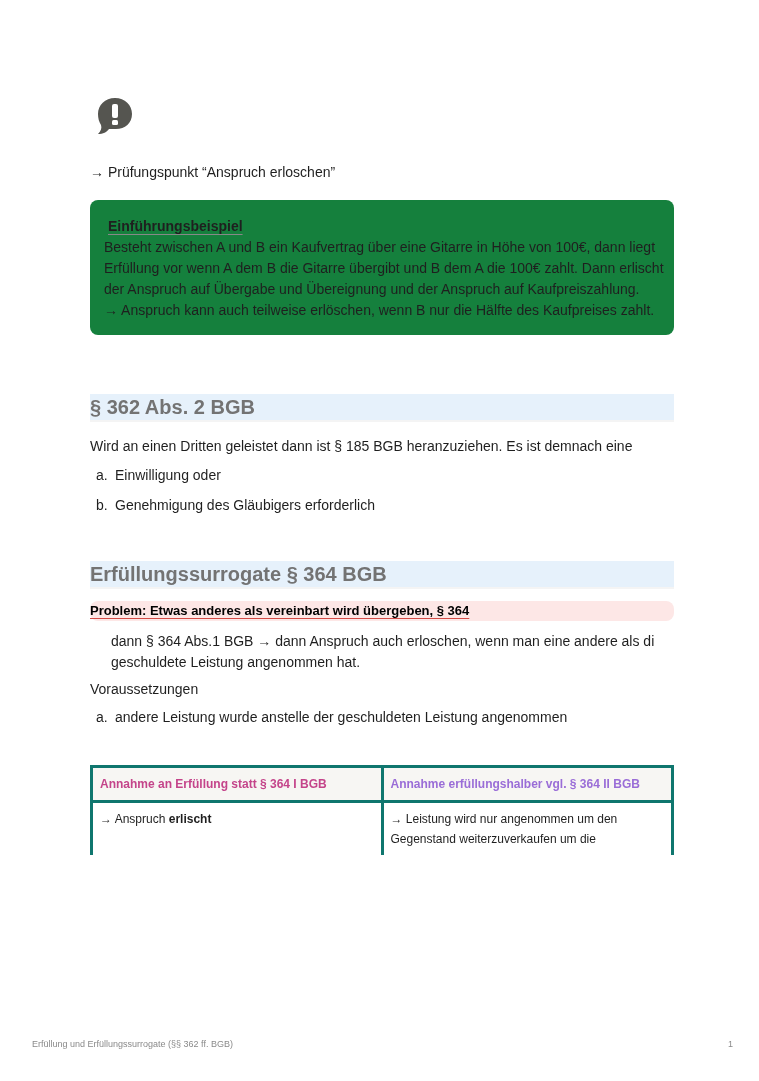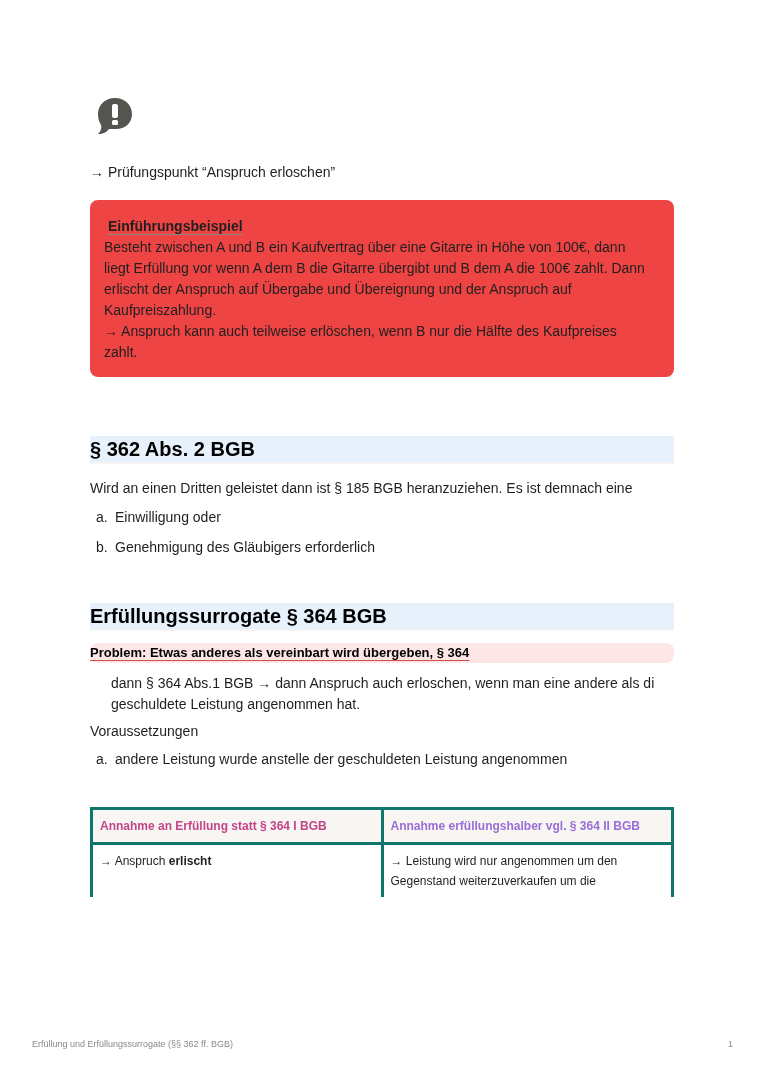--- a/index.html
+++ b/index.html
@@ -38,41 +38,41 @@
     .title .t1 { display: block; padding-left: 6px; }
     .title .t2 { display: block; }
     .subtitle {
       margin-top: 26px;
       font-size: 14px;
       line-height: 20px;
       color: #1f1f1f;
     }
     .callout {
       margin-top: 18px;
-      background: #ef4444;
+      background: #15803d;
       border-radius: 8px;
-      padding: 16px 21px 14px 14px;
+      padding: 16px 0 14px 14px;
       font-size: 14px;
       line-height: 21px;
       color: #1f1f1f;
     }
     .callout-title {
       display: inline-block;
       font-weight: 700;
       margin-left: 4px;
       text-decoration: underline;
       text-decoration-color: #888;
       text-underline-offset: 3px;
     }
     .callout-body { display: block; }
     .h2 {
       font-size: 20px;
       font-weight: 700;
       line-height: 26px;
-      color: #000000;
+      color: #737373;
       background: #e6f1fb;
       padding: 0 0 0 0;
       border-bottom: 2px solid #f4f4f4;
     }
     .h2.first { margin-top: 59px; }
     .h2.second { margin-top: 46px; }
     .para {
       font-size: 14px;
       line-height: 20px;
       color: #1f1f1f;

